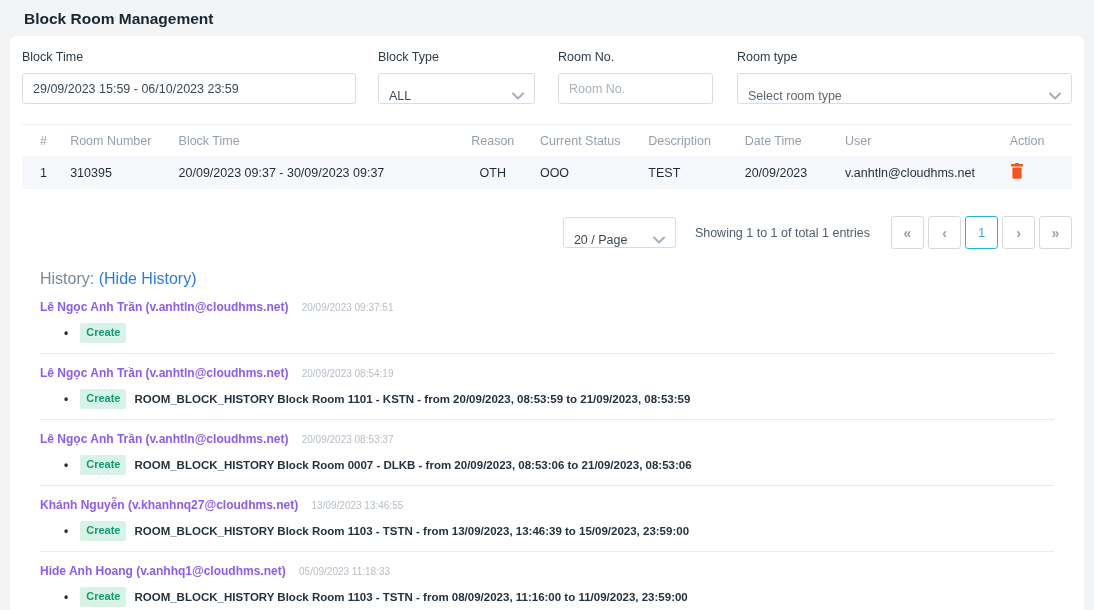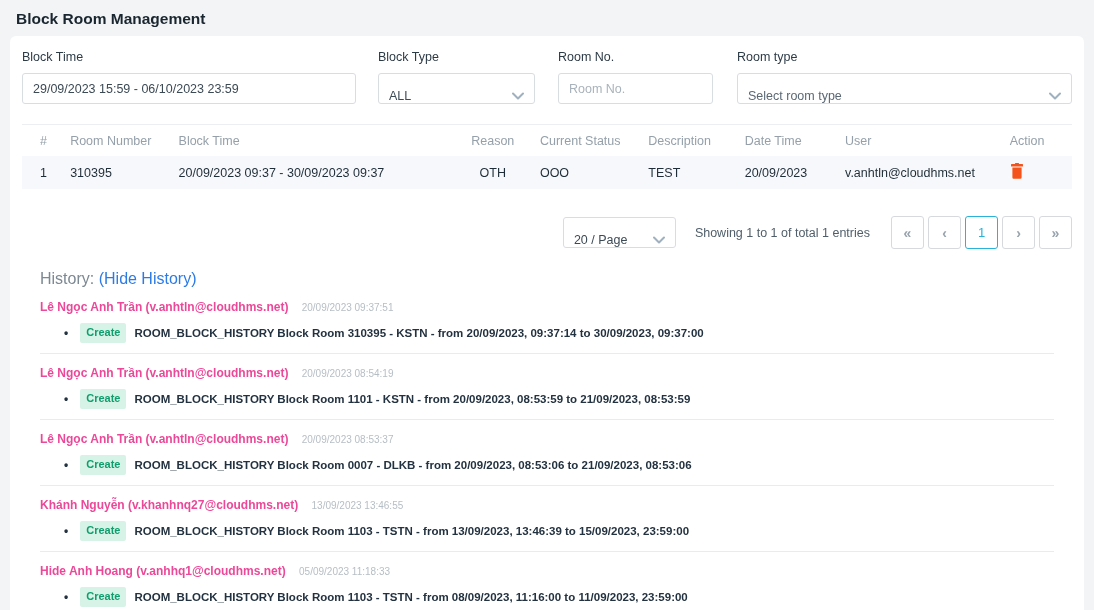--- a/index.html
+++ b/index.html
@@ -4,21 +4,21 @@
 <style>
   * { box-sizing: border-box; }
   html, body { margin: 0; padding: 0; }
   body {
     width: 1094px; height: 610px; overflow: hidden;
     background: #f3f4f6;
     font-family: "Liberation Sans", sans-serif;
     color: #233240;
   }
   .page-title {
-    margin: 0; padding: 10px 16px 8px;
+    margin: 0; padding: 10px 24px 8px;
     font-size: 15.5px; font-weight: 700; color: #19262f;
   }
   .card {
     margin: 0 10px; background: #ffffff;
     border-radius: 6px 6px 0 0;
     height: 575px; padding: 14px 12px 12px;
   }
   
   .filters { display: flex; }
   .field label {
@@ -74,21 +74,21 @@
     cursor: pointer; font-family: "Liberation Sans", sans-serif;
   }
   .pg-btn.active { border-color: #2ab2d8; color: #2ab2d8; font-weight: 400; font-size: 13px; }
   
   .history { margin-top: 21px; padding: 0 18px 0 18px; }
   .history-head { font-size: 16px; color: #7c8893; }
   .history-head a { color: #2c7be5; text-decoration: none; cursor: pointer; }
   .h-entry { padding: 12px 0 10px; border-bottom: 1px solid #e9ebee; }
   .h-entry:first-of-type { padding-top: 11px; }
   .h-name-line { font-size: 12px; line-height: 14px; }
-  .h-name { font-weight: 700; color: #ec4899; }
+  .h-name { font-weight: 700; color: #8b5cf6; }
   .h-time { color: #b6bec5; font-size: 10px; margin-left: 10px; }
   .h-item {
     margin-top: 8px; padding-left: 24px; font-size: 11.5px; line-height: 17px;
     font-weight: 700; color: #233240;
     display: flex; align-items: center;
   }
   .h-bullet { font-size: 12px; margin-right: 12px; }
   .badge {
     background: #d7f2e6; color: #0e9e6d; font-weight: 700; font-size: 11px;
     padding: 1px 6px 2px; border-radius: 2px; margin-right: 8px; flex: 0 0 auto;
@@ -201,21 +201,20 @@
     </div>
 
     <div class="h-entry">
       <div class="h-name-line">
         <span class="h-name">Lê Ngọc Anh Trần (v.anhtln@cloudhms.net)</span>
         <span class="h-time">20/09/2023 09:37:51</span>
       </div>
       <div class="h-item">
         <span class="h-bullet">•</span>
         <span class="badge">Create</span>
-        <span>ROOM_BLOCK_HISTORY Block Room 310395 - KSTN - from 20/09/2023, 09:37:14 to 30/09/2023, 09:37:00</span>
       </div>
     </div>
 
     <div class="h-entry">
       <div class="h-name-line">
         <span class="h-name">Lê Ngọc Anh Trần (v.anhtln@cloudhms.net)</span>
         <span class="h-time">20/09/2023 08:54:19</span>
       </div>
       <div class="h-item">
         <span class="h-bullet">•</span>

